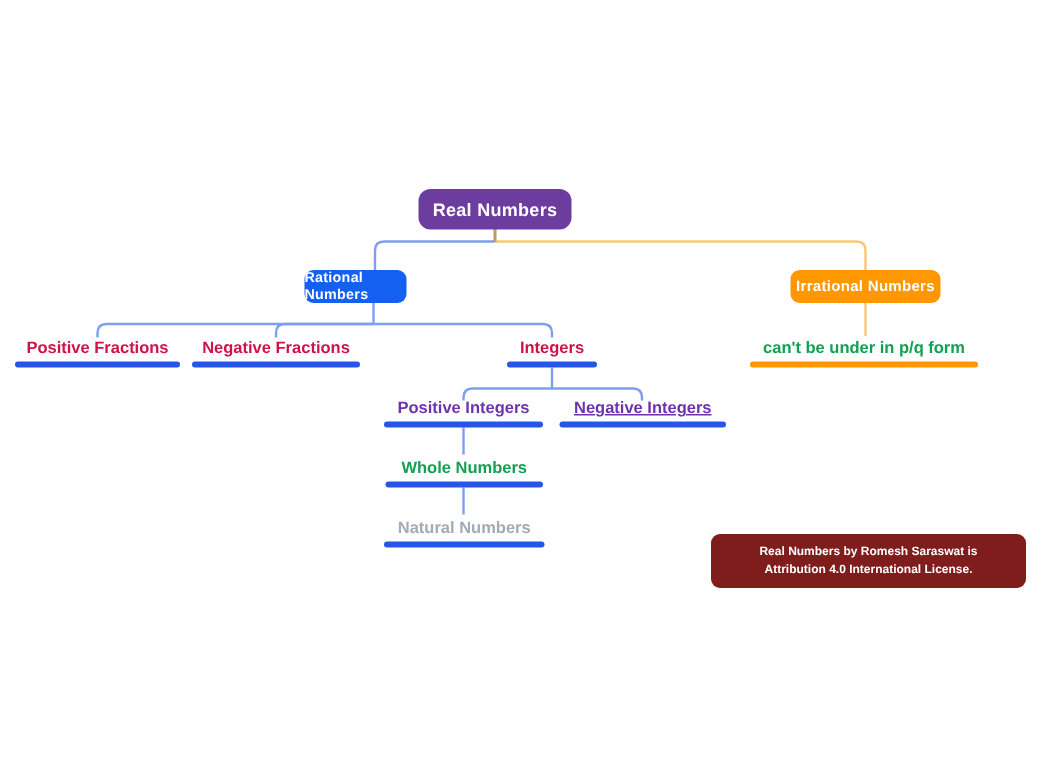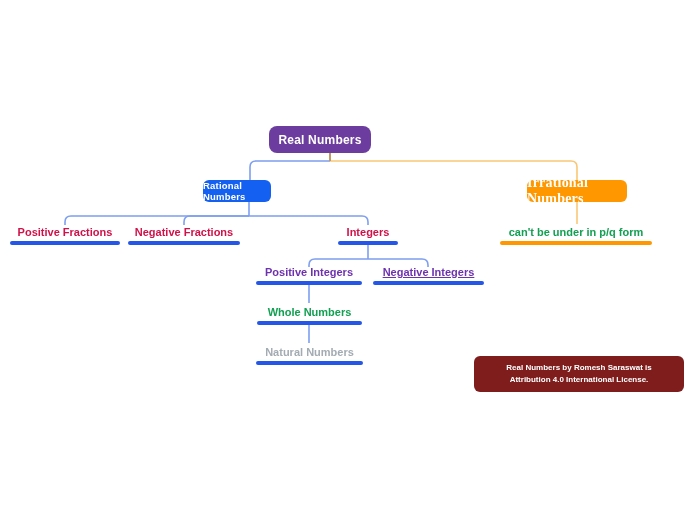--- a/index.html
+++ b/index.html
@@ -27,40 +27,39 @@
     display: flex;
     align-items: center;
     justify-content: center;
     color: #ffffff;
     font-weight: bold;
     cursor: default;
     box-sizing: border-box;
     letter-spacing: 0.2px;
   }
   .root-box {
-    left: 269px; top: 126px;
+    left: 279px; top: 126px;
     width: 102px; height: 27px;
     background: #6c3d9e;
     border-radius: 8px;
     font-size: 12px;
   }
   .rational-box {
     left: 203px; top: 180px;
     width: 68px; height: 22px;
     background: #1460f0;
     border-radius: 6px;
     font-size: 9.5px;
   }
   .irrational-box {
     left: 527px; top: 180px;
     width: 100px; height: 22px;
     background: #ff9800;
     border-radius: 6px;
-    font-size: 14px;
-    font-family: Liberation Serif, serif;
+    font-size: 10px;
   }
   .leaf-label {
     position: absolute;
     z-index: 2;
     font-weight: bold;
     font-size: 11px;
     text-align: center;
     white-space: nowrap;
     cursor: default;
   }

